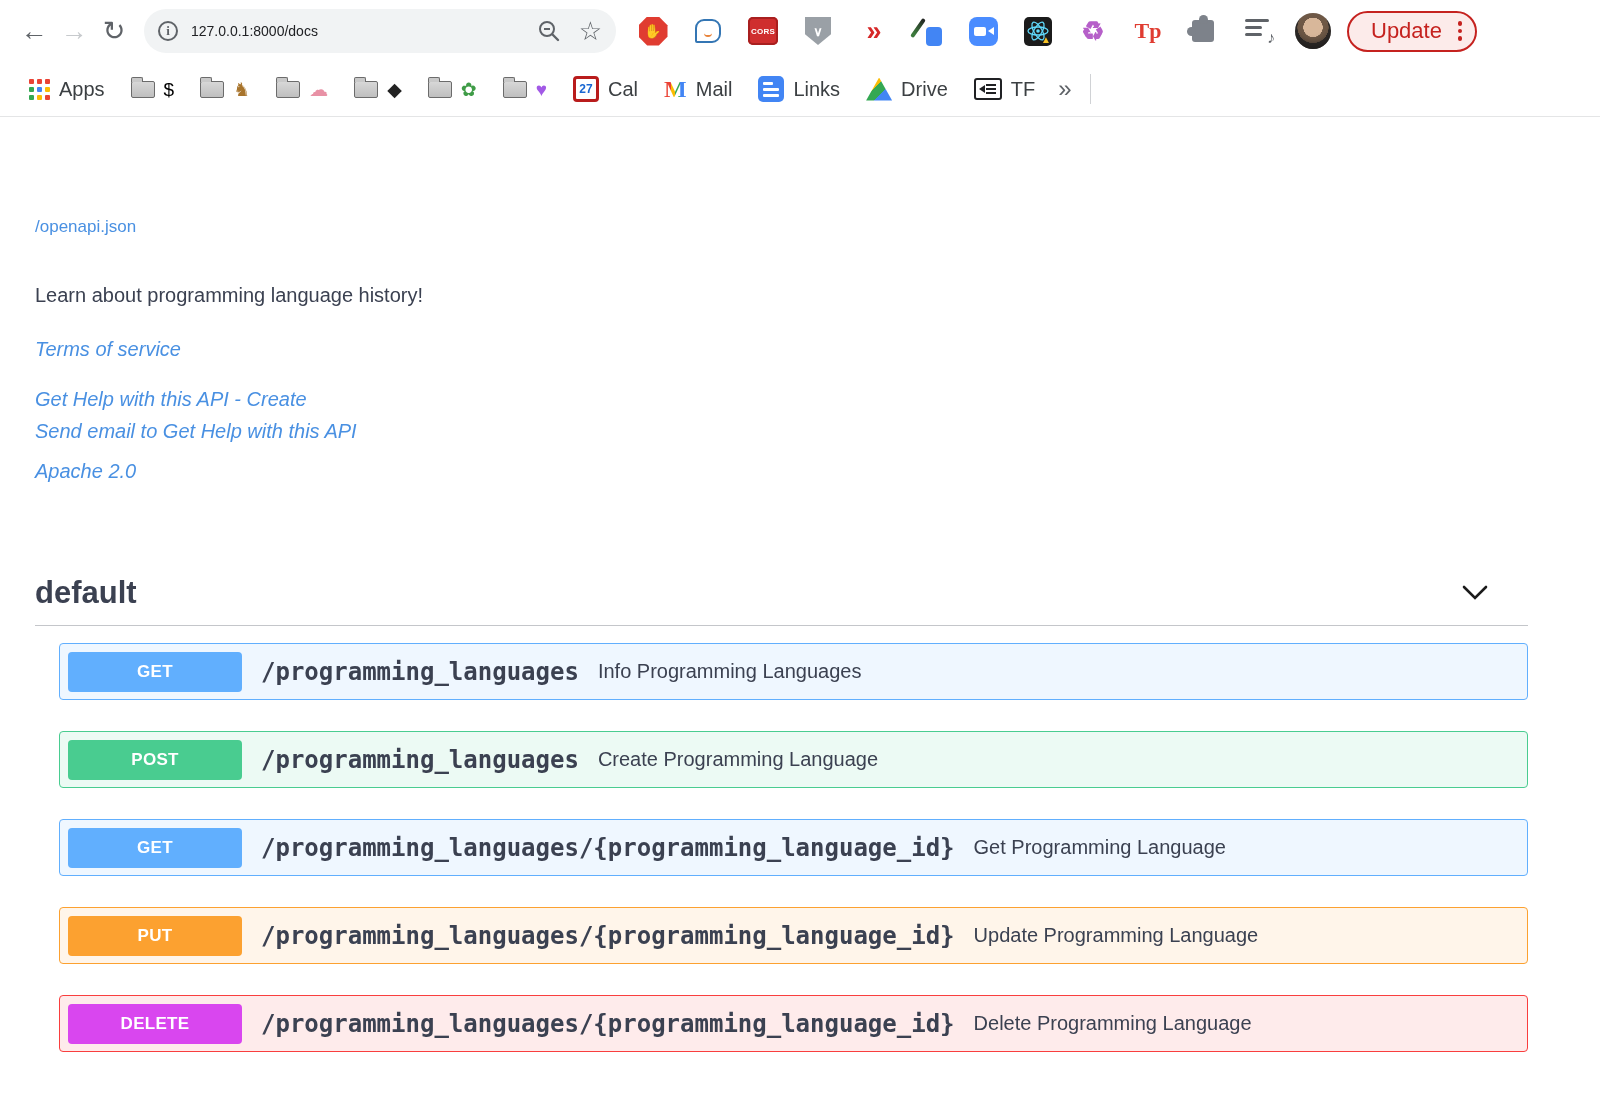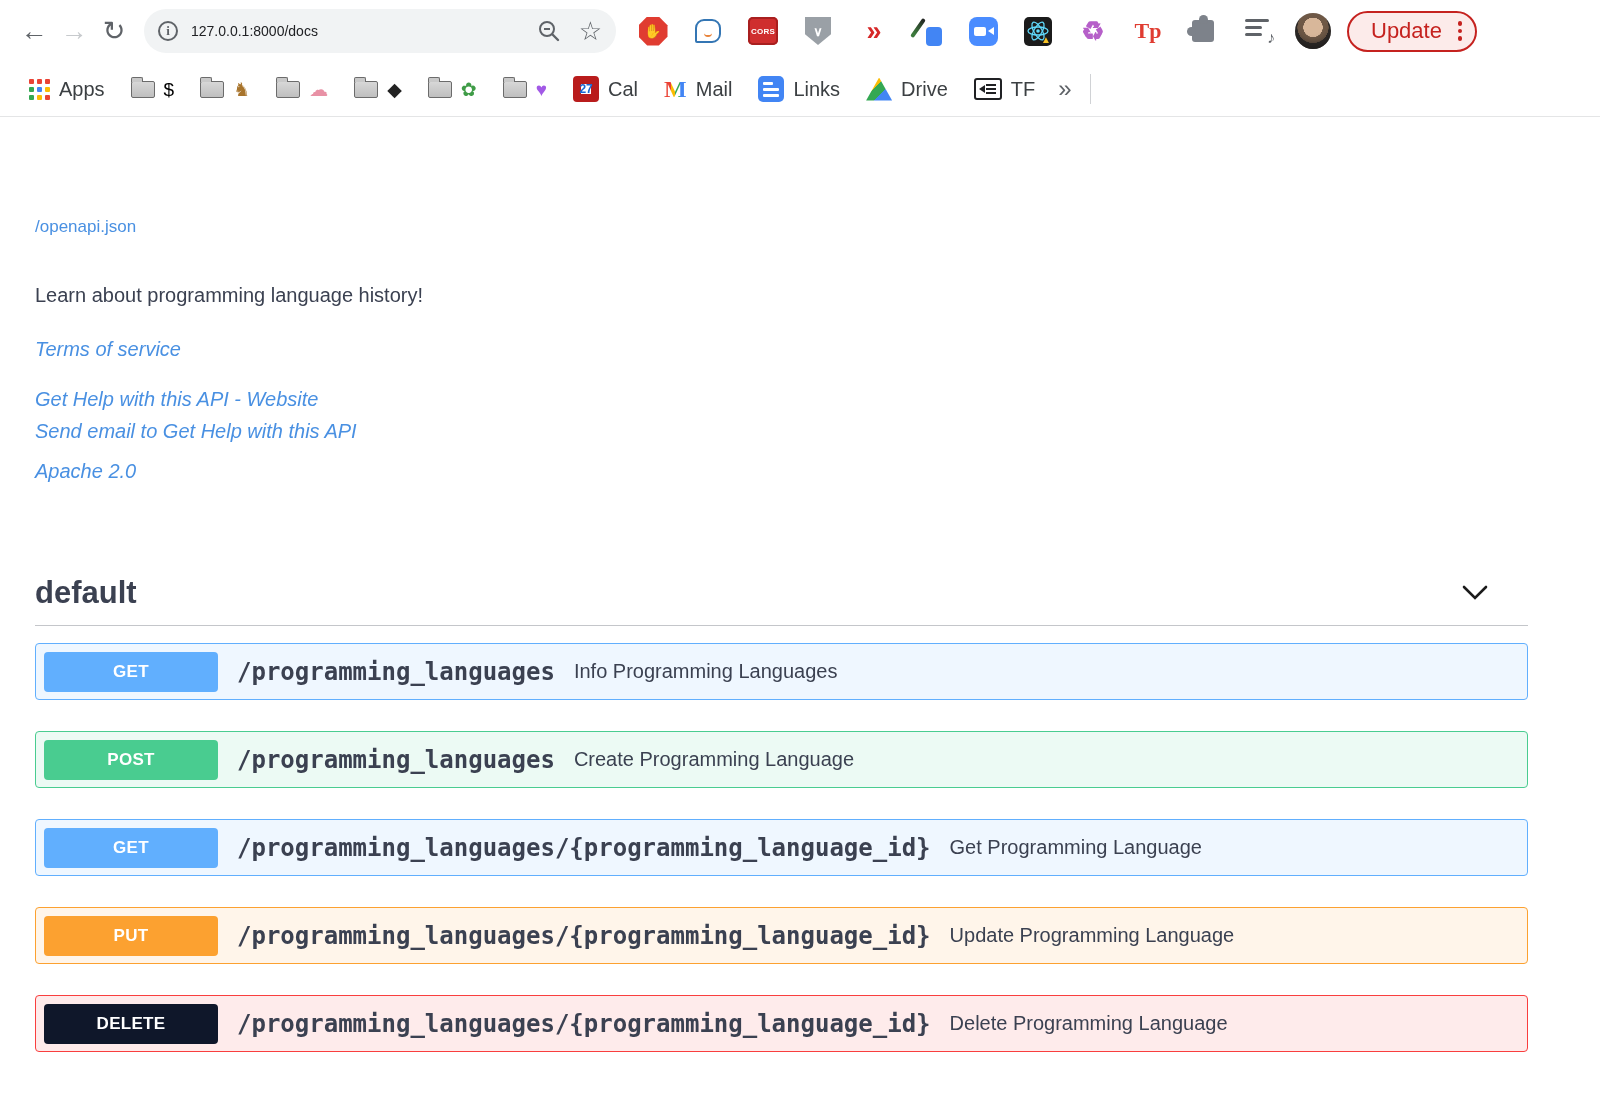--- a/index.html
+++ b/index.html
@@ -65,21 +65,21 @@
 
   
   .bookmarks { height:55px; display:flex; align-items:center; padding:0 16px; gap:0; border-bottom:1px solid #e4e5e6; }
   .bm { display:flex; align-items:center; gap:9px; padding:0 13px; height:36px; border-radius:18px; flex:0 0 auto; }
   .bm-label { font-size:20px; color:#3c4043; white-space:nowrap; }
   .apps-grid { width:21px; height:21px; display:grid; grid-template-columns:repeat(3,5px); grid-template-rows:repeat(3,5px); gap:3px; }
   .apps-grid i { border-radius:1px; }
   .folder { width:24px; height:17px; background:linear-gradient(180deg,#d7d7d7,#bfbfbf); border:1.5px solid #6b6b6b; border-radius:2px; position:relative; }
   .folder::before { content:""; position:absolute; top:-5px; left:-1px; width:10px; height:4px; background:#c9c9c9; border:1.5px solid #6b6b6b; border-bottom:none; border-radius:2px 2px 0 0; }
   .bm-emoji { font-size:19px; line-height:1; }
-  .cal-icon { width:26px; height:26px; background:#fff; border:8px solid #b91c1c; border-radius:4px; color:#1967d2;
+  .cal-icon { width:26px; height:26px; background:#fff; border:3px solid #b91c1c; border-radius:4px; color:#1967d2;
               font-size:12px; font-weight:bold; display:flex; align-items:center; justify-content:center; }
   .gmail-m { font-size:24px; font-weight:bold; line-height:1;
              background:linear-gradient(90deg,#ea4335 0 30%, #fbbc04 30% 50%, #34a853 50% 70%, #4285f4 70% 100%);
              -webkit-background-clip:text; background-clip:text; color:transparent; font-family:"Liberation Serif", serif; }
   .links-icon { width:26px; height:26px; background:#4285f4; border-radius:5px; display:flex; flex-direction:column; justify-content:center; gap:3px; padding:0 5px; }
   .links-icon i { height:3px; background:#fff; border-radius:1px; }
   .links-icon i:nth-child(1){ width:10px; } .links-icon i:nth-child(2){ width:16px; } .links-icon i:nth-child(3){ width:16px; }
   .drive-icon { width:26px; height:23px; clip-path:polygon(50% 0,100% 100%,0 100%);
                 background:linear-gradient(135deg,#fbbc04 0 38%, #34a853 38% 62%, #4285f4 62% 100%); }
   .tf-icon { width:28px; height:22px; border:2px solid #202124; border-radius:3px; display:flex; align-items:center; justify-content:space-evenly; padding:0 2px; }
@@ -104,31 +104,31 @@
   .plink.l0 { margin-top:31px; }
   .plink.l1 { margin-top:27px; }
   .plink.l2 { margin-top:9px; }
   .plink.l3 { margin-top:17px; }
 
   .section-header { margin-top:92px; display:flex; align-items:center; justify-content:space-between; padding-right:40px; }
   .section-title { font-size:31px; font-weight:bold; color:#3b4151; }
   .section-divider { margin-top:14px; height:1px; background:rgba(59,65,81,.3); width:1493px; }
 
   .endpoints { margin-top:17px; width:1493px; }
-  .op-row { display:flex; align-items:center; height:57px; border-radius:4px; border:1px solid; padding:4px 8px; margin-bottom:31px; }
+  .op-row { display:flex; align-items:center; height:57px; border-radius:4px; border:1px solid; padding:4px 8px; margin-bottom:31px;margin-left:24px; }
   .op-row.get    { background:rgba(97,175,254,.1);  border-color:#61affe; }
   .op-row.post   { background:rgba(73,204,144,.1);  border-color:#49cc90; }
   .op-row.put    { background:rgba(252,161,48,.1);  border-color:#fca130; }
   .op-row.delete { background:rgba(249,62,62,.1);   border-color:#f93e3e; }
   .method-pill { width:174px; height:40px; border-radius:4px; color:#fff; font-size:17px; font-weight:bold;
                  display:flex; align-items:center; justify-content:center; letter-spacing:.3px; flex:0 0 auto; }
   .get    .method-pill { background:#61affe; }
   .post   .method-pill { background:#49cc90; }
   .put    .method-pill { background:#fca130; }
-  .delete .method-pill { background:#0f172a; }
+  .delete .method-pill { background:#d946ef; }
   .op-path { font-family:"DejaVu Sans Mono", monospace; font-weight:bold; font-size:24px; color:#3b4151; margin-left:19px; white-space:nowrap; }
   .op-summary { font-size:20px; color:#3b4151; margin-left:19px; white-space:nowrap; }
 </style>
 </head>
 <body>
 
 <div class="toolbar">
   <div class="nav-btn">
       <span>←</span>
     </div>
@@ -300,21 +300,21 @@
 </div>
 
 <div class="content">
 
 
   <a class="spec-link">/openapi.json</a>
 
   <p class="page-desc">Learn about programming language history!</p>
 
   <a class="plink l0">Terms of service</a>
-  <a class="plink l1">Get Help with this API - Website</a>
+  <a class="plink l1">Get Help with this API - Create</a>
   <a class="plink l2">Send email to Get Help with this API</a>
   <a class="plink l3">Apache 2.0</a>
 
   <div class="section-header">
     <span class="section-title">default</span>
     <svg width="26" height="16" viewBox="0 0 26 16">
       <polyline points="2,2 13,13 24,2" fill="none" stroke="#1b1b1b" stroke-width="2.6" stroke-linecap="round"></polyline>
     </svg>
   </div>
   <div class="section-divider"></div>

